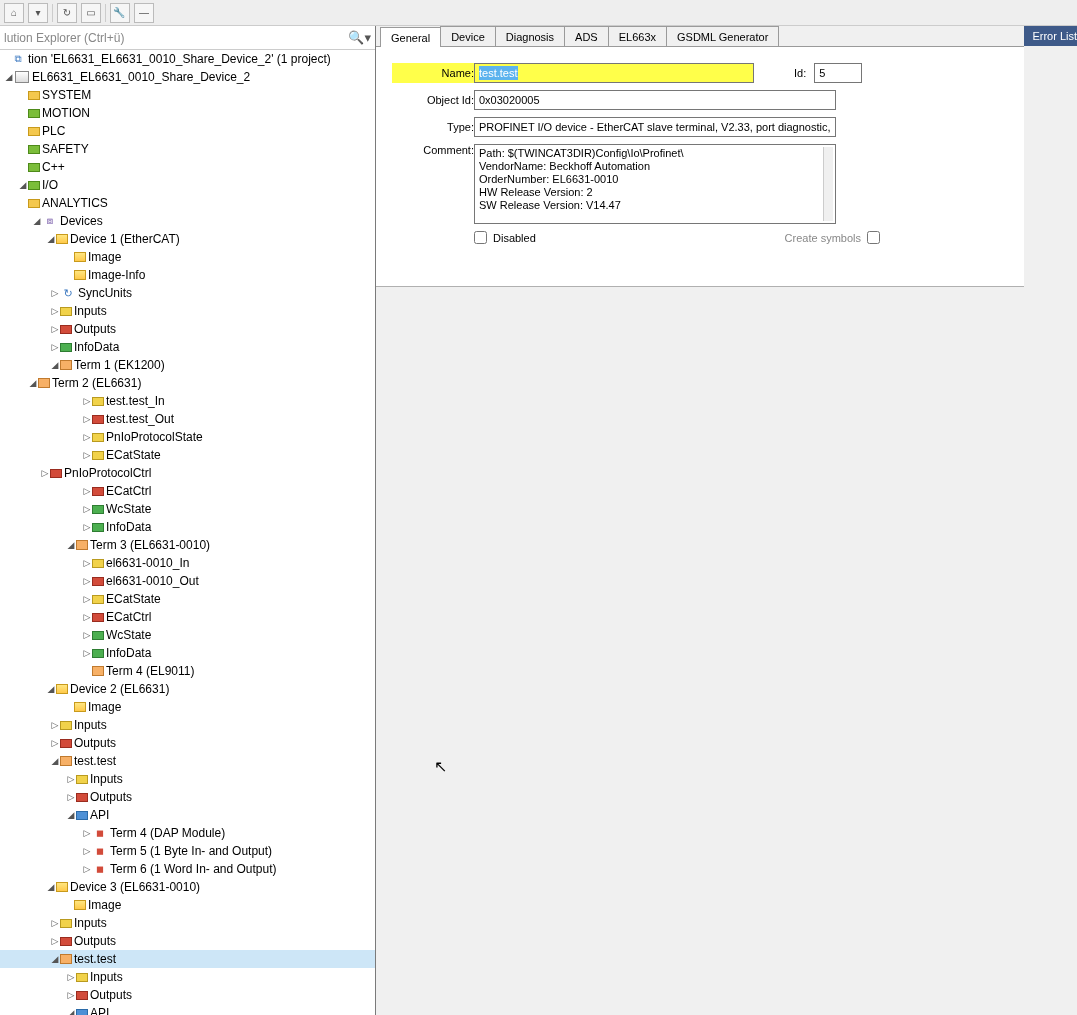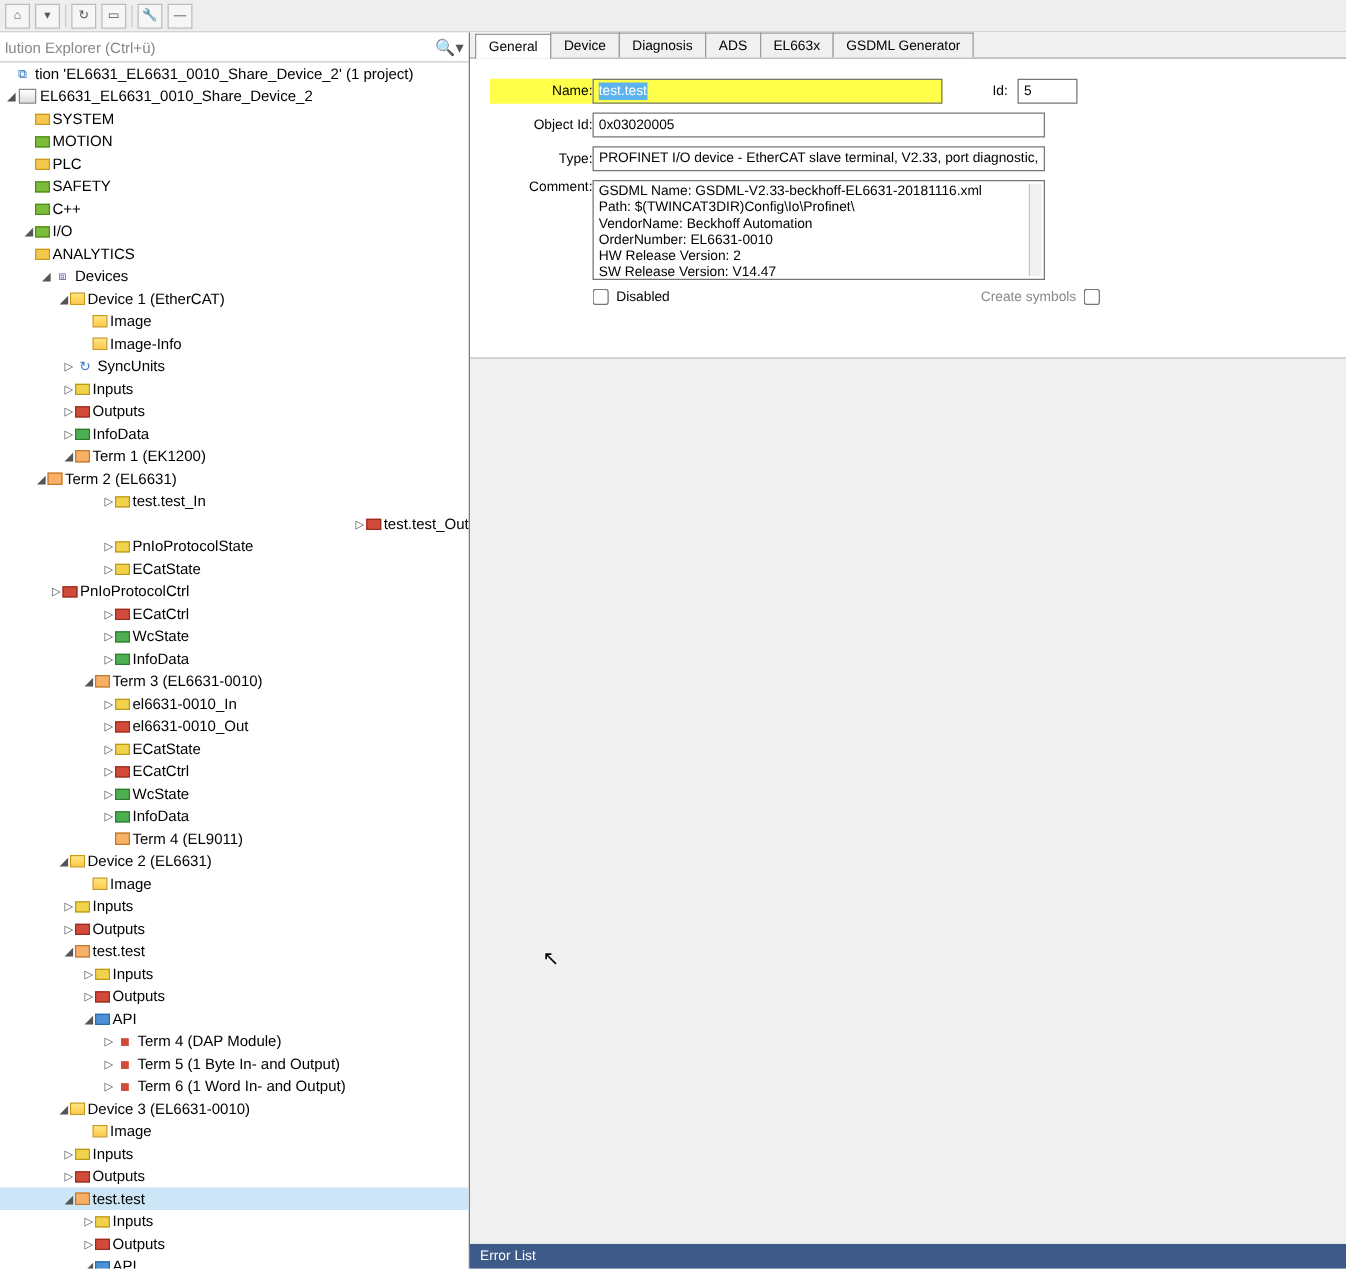--- a/index.html
+++ b/index.html
@@ -27,21 +27,21 @@
   .ic-yellow{background:#f1d24a;border:1px solid #b99a1f;width:12px;height:9px;}
   .ic-red{background:#d24b3a;border:1px solid #9a2c1f;width:12px;height:9px;}
   .ic-green{background:#4caf50;border:1px solid #2e7d32;width:12px;height:9px;}
   .ic-blue{background:#4d90d6;border:1px solid #2a6aa8;width:12px;height:9px;}
   .ic-dev{background:linear-gradient(#ffe680,#ffc94a);border:1px solid #c89a1c;width:12px;height:10px;}
   .ic-term{background:#f7b066;border:1px solid #c07a2e;width:12px;height:10px;}
   .ic-module{color:#d24b3a;font-weight:bold;font-size:9px;}
   .ic-sync{color:#3b78c0;font-size:11px;}
   .ic-devgrp{color:#6a4aa0;font-size:10px;}
   .treeitem.selected{background:#cde6f7;}
-  .right { flex:1; display:flex; flex-direction:column; background:#f0f0f0;}
+  .right { flex:1; display:flex; flex-direction:row; background:#f0f0f0;}
   .panel-body{ flex:1; background:#f0f0f0; position:relative; min-height:0;}
   .tabs { display:flex; background:#f0f0f0; border-bottom:1px solid #9a9a9a; padding-left:4px; height:21px;}
   .tab { padding:2px 10px 0 10px; border:1px solid #9a9a9a; border-bottom:none; background:#fff; margin-right:-1px; font-size:11px; height:20px; line-height:16px; cursor:default;}
   .tab.inactive{ background:#f0f0f0; }
   .tab.active{ background:#fff; position:relative; top:1px; }
   .form { background:#fff; padding:16px 16px 12px 16px; height:240px; border-bottom:1px solid #b0b0b0;}
   .row { display:flex; align-items:center; margin-bottom:7px;}
   .lbl { width:82px; font-size:11px;text-align:right;}
   .inp { height:20px; border:1px solid #767676; padding:1px 4px; font-size:11px; background:#fff;}
   .inp.name{ width:280px; background:#ffff4a; color:#1a4aa0;}
@@ -177,21 +177,21 @@
           <div class="treeitem" style="padding-left: 28px;">
             <span class="gly open"></span>
             <span class="icon ic-term"></span>
             <span>Term 2 (EL6631)</span>
           </div>
           <div class="treeitem" style="padding-left: 82px;">
             <span class="gly closed"></span>
             <span class="icon ic-yellow"></span>
             <span>test.test_In</span>
           </div>
-          <div class="treeitem" style="padding-left: 82px; justify-content: flex-end;">
+          <div class="treeitem" style="padding-left: 82px;">
             <span class="gly closed"></span>
             <span class="icon ic-red"></span>
             <span>test.test_Out</span>
           </div>
           <div class="treeitem" style="padding-left: 82px;">
             <span class="gly closed"></span>
             <span class="icon ic-yellow"></span>
             <span>PnIoProtocolState</span>
           </div>
           <div class="treeitem" style="padding-left: 82px;">
@@ -381,21 +381,20 @@
         <div class="lbl">Object Id:</div>
         <input class="inp obj" value="0x03020005" style="">
       </div>
       <div class="row">
         <div class="lbl">Type:</div>
         <input class="inp type" value="PROFINET I/O device - EtherCAT slave terminal, V2.33, port diagnostic, MRP" style="">
       </div>
       <div class="row" style="align-items:flex-start;">
         <div class="lbl">Comment:</div>
         <div class="comment">
-          <div>GSDML Name: GSDML-V2.33-beckhoff-EL6631-20181116.xml</div>
           <div>Path: $(TWINCAT3DIR)Config\Io\Profinet\</div>
           <div>VendorName: Beckhoff Automation</div>
           <div>OrderNumber: EL6631-0010</div>
           <div>HW Release Version: 2</div>
           <div>SW Release Version: V14.47</div>
           <div class="scrollhint"></div>
         </div>
       </div>
       <div class="bottom-row">
         <label class="chk">

